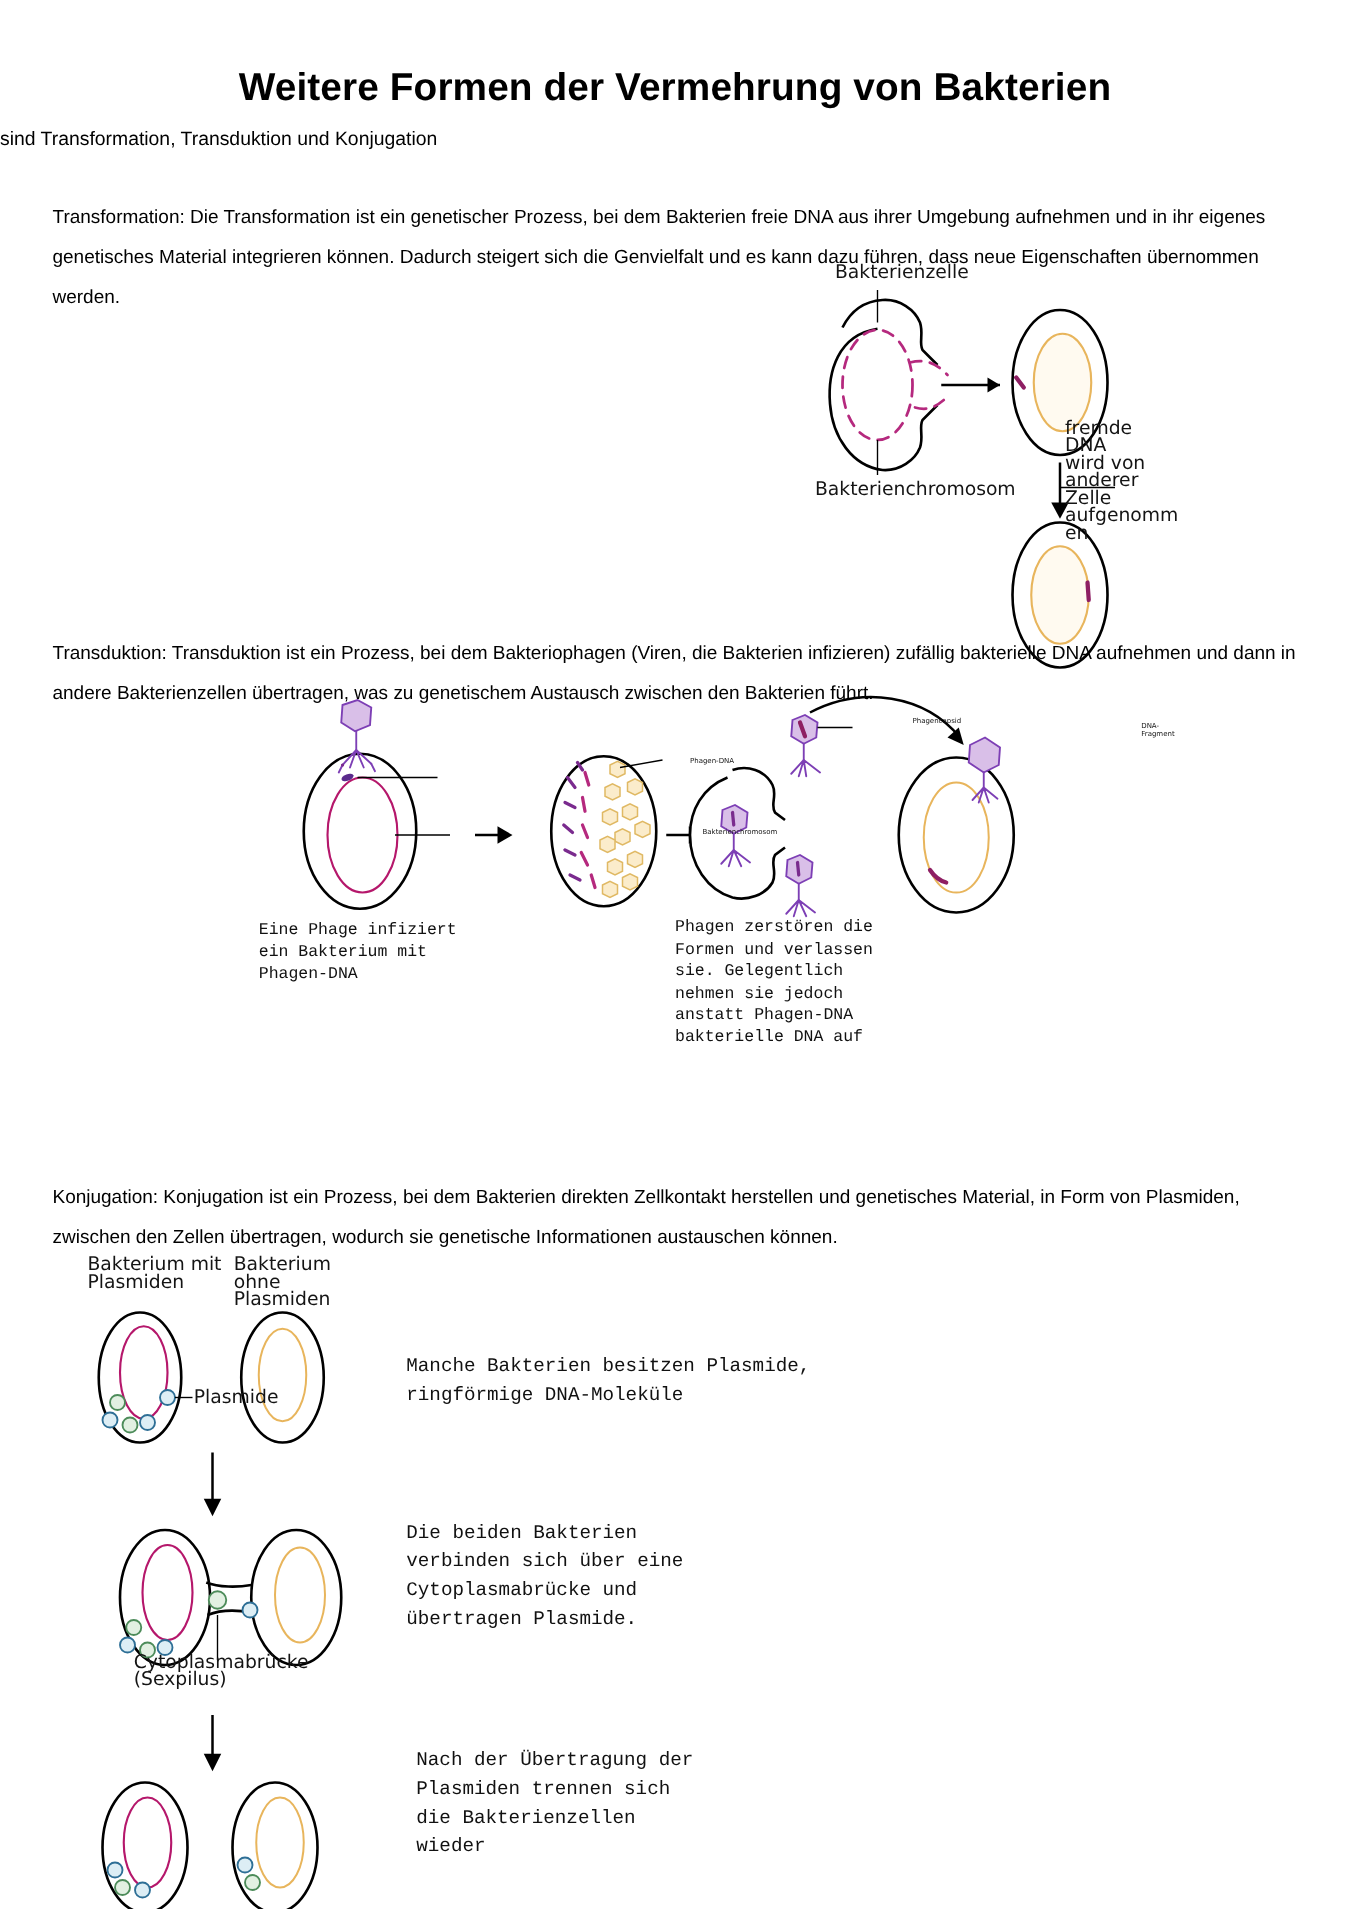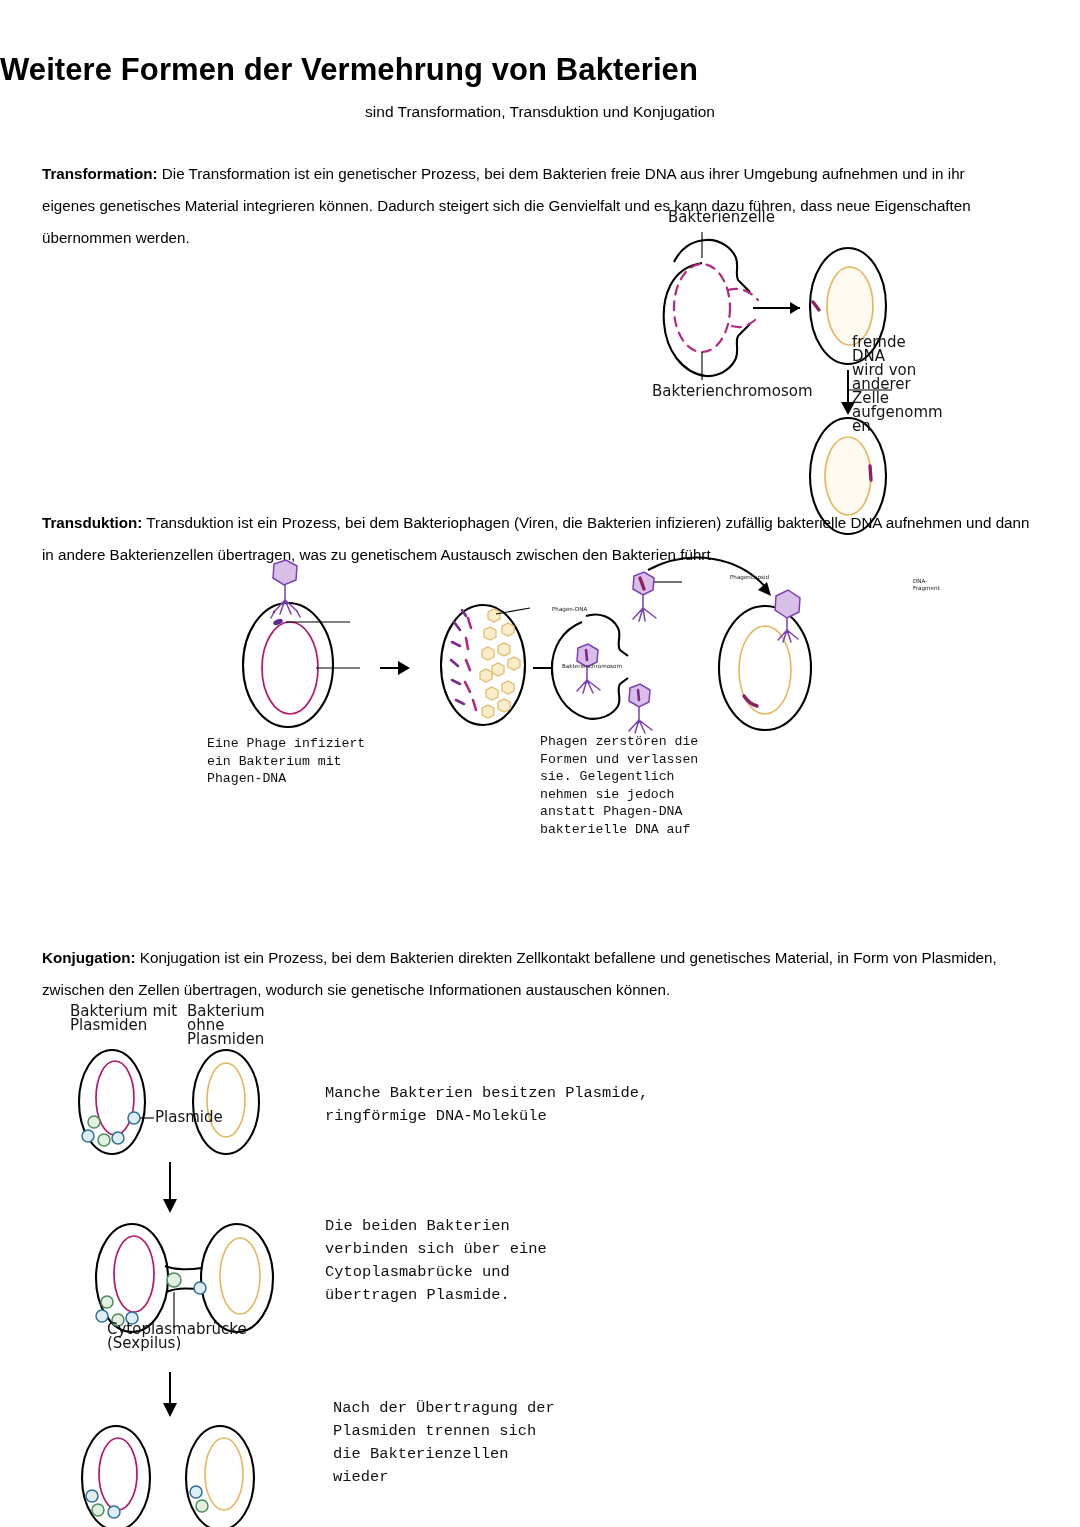--- a/index.html
+++ b/index.html
@@ -7,36 +7,36 @@
     width:1080px; height:1527px; position:relative;
     font-family:"Liberation Sans", sans-serif;
     color:#000;
     overflow:hidden;
   }
   .page{position:absolute; inset:0; background:#fff;}
 
   
   #doc-title{
     position:absolute; left:0; top:52px; width:1080px;
-    text-align:left;
+    text-align:center;
     font-size:31px; font-weight:bold; letter-spacing:.1px;
   }
   #doc-subtitle{
     position:absolute; left:0; top:103px; width:1080px;
-    text-align:center; font-size:15.5px;
+    font-size:15.5px;
   }
 
   
   .para{
     position:absolute;
     font-size:15.2px;
     line-height:32px;
     text-align:left;
   }
-  .para b{font-weight:bold;}
+  .para b{font-weight:normal;}
   #para-transformation{left:42px; top:158px; width:980px;}
   #para-transduktion{left:42px; top:507px; width:998px;}
   #para-konjugation{left:42px; top:942px; width:990px;}
 
   
   .diagram{position:absolute;}
   .dlabel{
     position:absolute;
     font-size:15px; line-height:14px;
     color:#141414;
@@ -220,21 +220,21 @@
 
     <div class="dlabel tiny" style="left:322px; top:46px;">Phagen-DNA</div>
     <div class="dlabel tiny" style="left:332px; top:103px;">Bakterienchromosom</div>
     <div class="dlabel tiny" style="left:500px; top:14px;">Phagencapsid</div>
     <div class="dlabel tiny" style="left:683px; top:18px;">DNA-Fragment</div>
   </div>
 
   <div class="caption" style="left:207px; top:735px; width:180px;">Eine Phage infiziert ein Bakterium mit Phagen-DNA</div>
   <div class="caption" style="left:540px; top:733px; width:172px;">Phagen zerstören die Formen und verlassen sie. Gelegentlich nehmen sie jedoch anstatt Phagen-DNA bakterielle DNA auf</div>
 
-  <div class="para" id="para-konjugation"><b>Konjugation:</b><span> Konjugation ist ein Prozess, bei dem Bakterien direkten Zellkontakt befallene und genetisches Material, in Form von Plasmiden, zwischen den Zellen übertragen, wodurch sie genetische Informationen austauschen können.</span></div>
+  <div class="para" id="para-konjugation"><b>Konjugation:</b><span> Konjugation ist ein Prozess, bei dem Bakterien direkten Zellkontakt herstellen und genetisches Material, in Form von Plasmiden, zwischen den Zellen übertragen, wodurch sie genetische Informationen austauschen können.</span></div>
 
   <div class="diagram" id="diagram-konjugation" style="left:60px; top:1010px; width:260px; height:500px;">
 
     <svg width="260" height="500" viewBox="0 0 260 500">
 
       <ellipse class="cellwall" cx="52" cy="92" rx="33" ry="52"></ellipse>
       <ellipse class="chrom-magenta" cx="55" cy="88" rx="19" ry="37"></ellipse>
       <circle class="plasmid-g" cx="34" cy="112" r="6"></circle>
       <circle class="plasmid" cx="28" cy="126" r="6"></circle>
       <circle class="plasmid-g" cx="44" cy="130" r="6"></circle>

